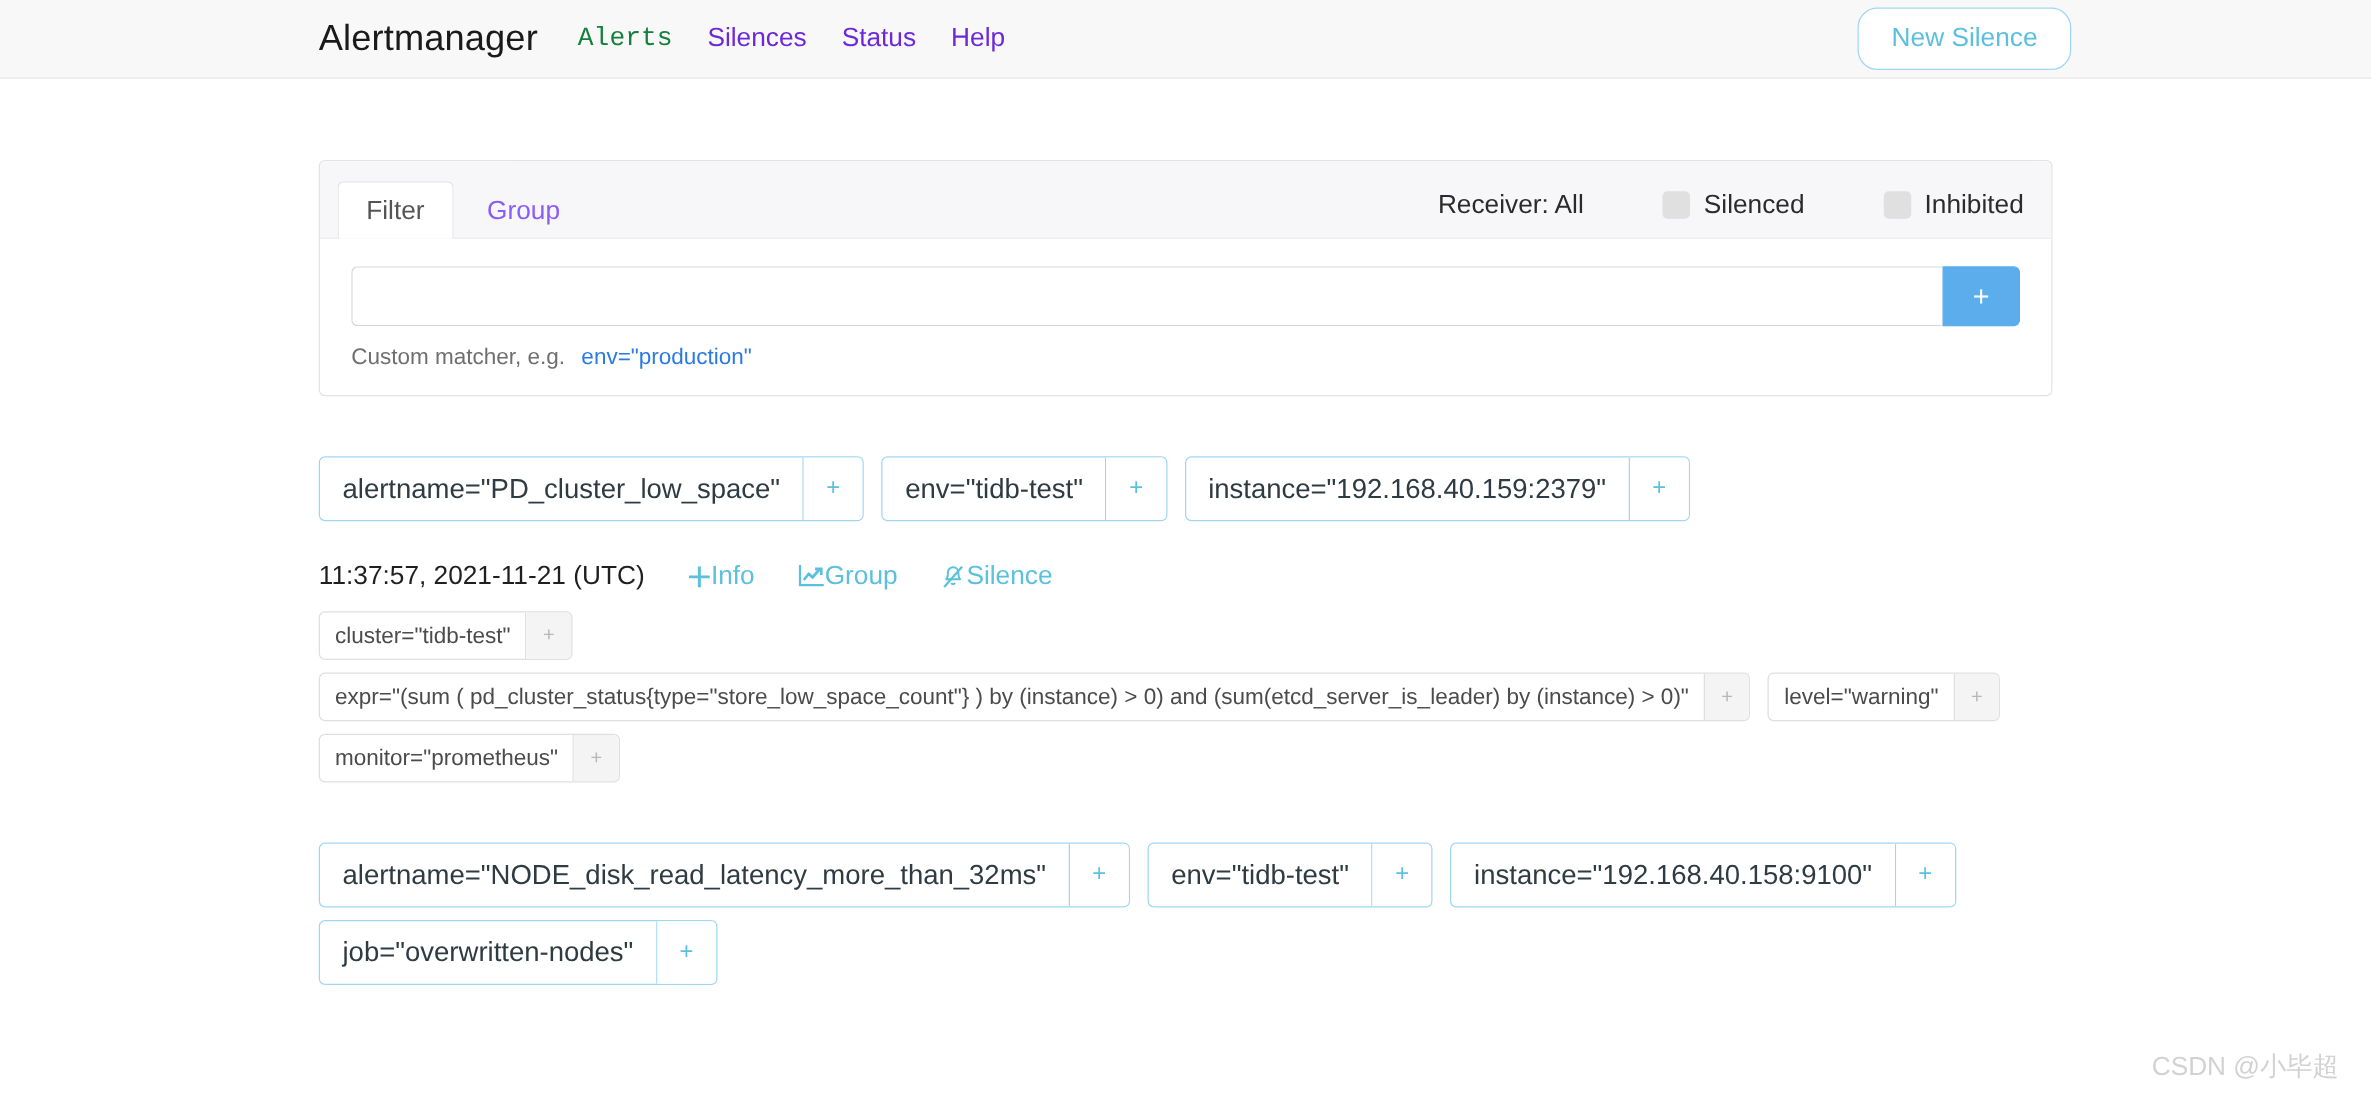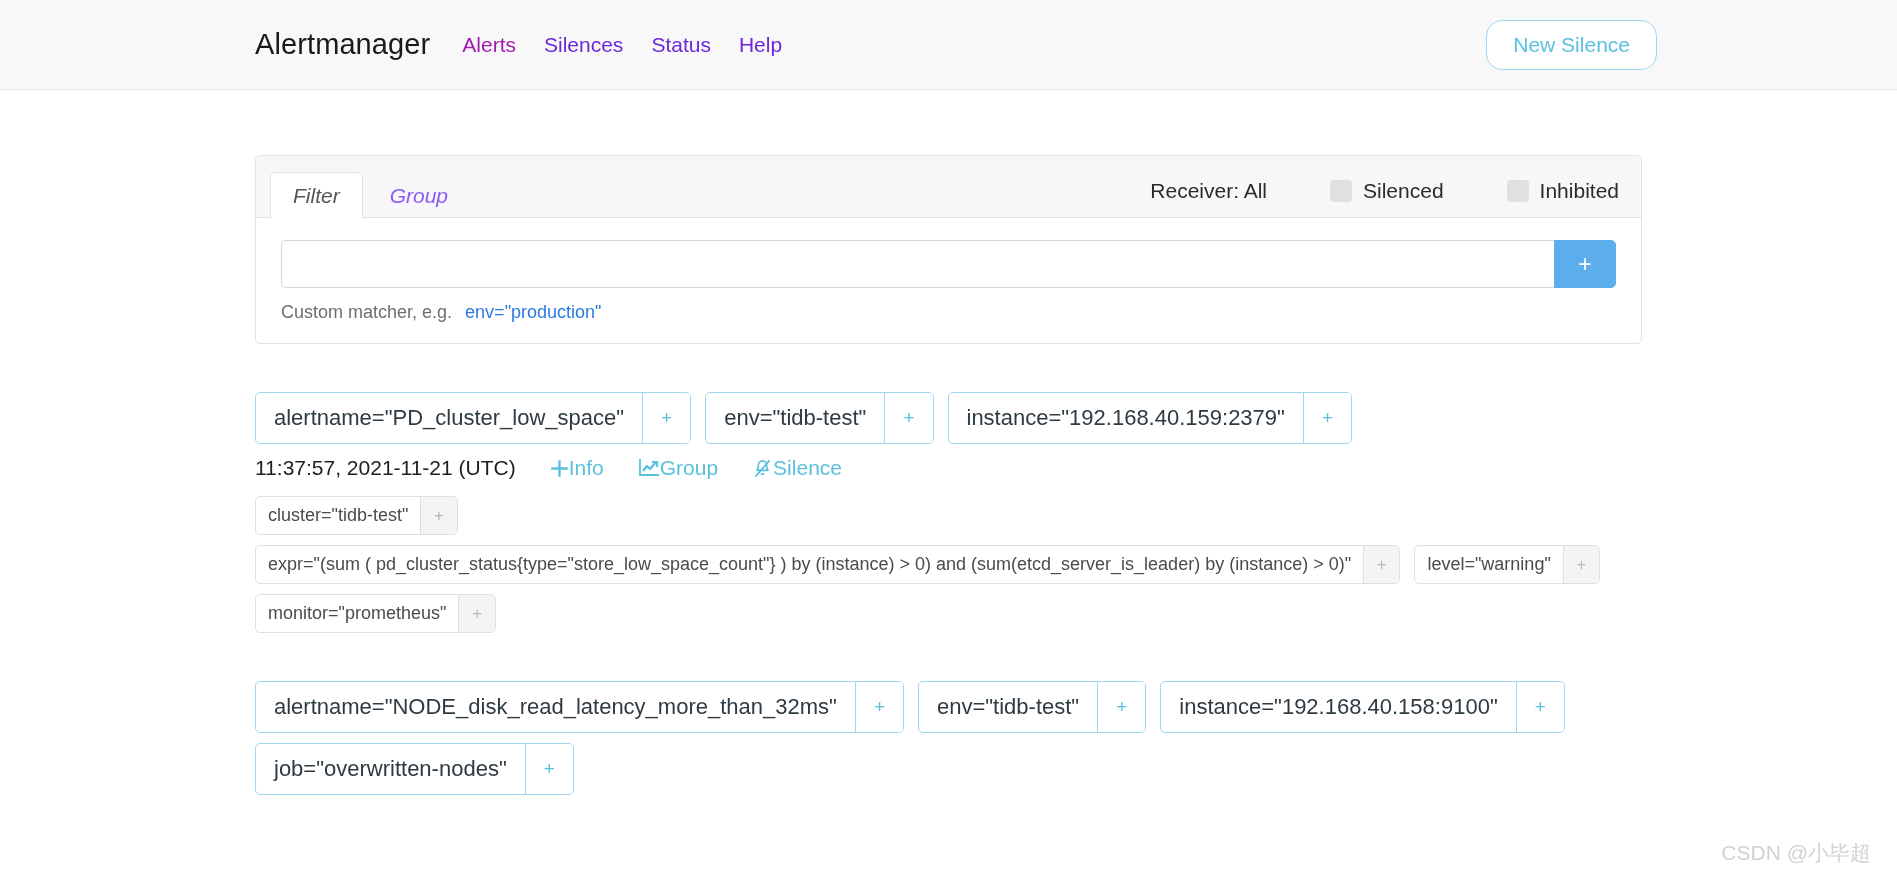--- a/index.html
+++ b/index.html
@@ -7,42 +7,42 @@
     margin: 0; padding: 0;
     width: 1897px; height: 881px;
     background: #ffffff;
     font-family: "Liberation Sans", sans-serif;
     overflow: hidden;
   }
   .page { position: relative; width: 1897px; height: 881px; background: #fff; }
 
   
   .navbar {
-    height: 90px;
+    height: 63px;
     background: #f8f8f8;
     border-bottom: 1px solid #e7e7e7;
     display: flex;
     align-items: center;
     padding: 0 0 0 255px;
   }
   .brand {
     font-size: 29px;
     color: #1a1a1a;
     letter-spacing: 0.1px;
     margin-right: 32px;
     white-space: nowrap;
   }
   .nav-links { display: flex; align-items: center; gap: 28px; }
   .nav-link {
     font-size: 21px;
     color: #6d28d9;
     text-decoration: none;
     white-space: nowrap;
   }
-  .nav-link.active { color: #a21caf; }
+  .nav-link.active { color: #15803d; font-family: Liberation Mono, monospace; }
   .navbar-right {
     margin-left: auto;
     margin-right: 240px;
   }
   .btn-new-silence {
     border: 1px solid #9fd7f3;
     background: #ffffff;
     color: #5bc0de;
     font-size: 21px;
     padding: 12px 26px;
@@ -65,21 +65,21 @@
   .filter-head {
     background: #f7f7f9;
     border-bottom: 1px solid #e3e3e3;
     height: 62px;
     display: flex;
     align-items: flex-end;
     padding: 0 22px 0 14px;
     border-radius: 5px 5px 0 0;
     position: relative;
   }
-  .tabs { display: flex; align-items: center; gap: 4px; font-style: italic; }
+  .tabs { display: flex; align-items: center; gap: 4px; }
   .tab {
     font-size: 21px;
     padding: 11px 22px 10px 22px;
     color: #8b5cf6;
     border: 1px solid transparent;
     border-bottom: none;
     border-radius: 5px 5px 0 0;
     margin-bottom: -1px;
     cursor: pointer;
     white-space: nowrap;
@@ -183,21 +183,21 @@
     display: flex; align-items: center; justify-content: center;
     background: #f4f4f4;
     cursor: pointer;
   }
 
   
   .meta-row {
     display: flex;
     align-items: center;
     gap: 34px;
-    margin-top: 12px;
+    margin-top: 32px;
     margin-bottom: 16px;
   }
   .timestamp { font-size: 21px; color: #1f1f1f; white-space: nowrap; }
   .action-link {
     display: inline-flex;
     align-items: center;
     gap: 0;
     color: #5bc0de;
     font-size: 21px;
     text-decoration: none;

